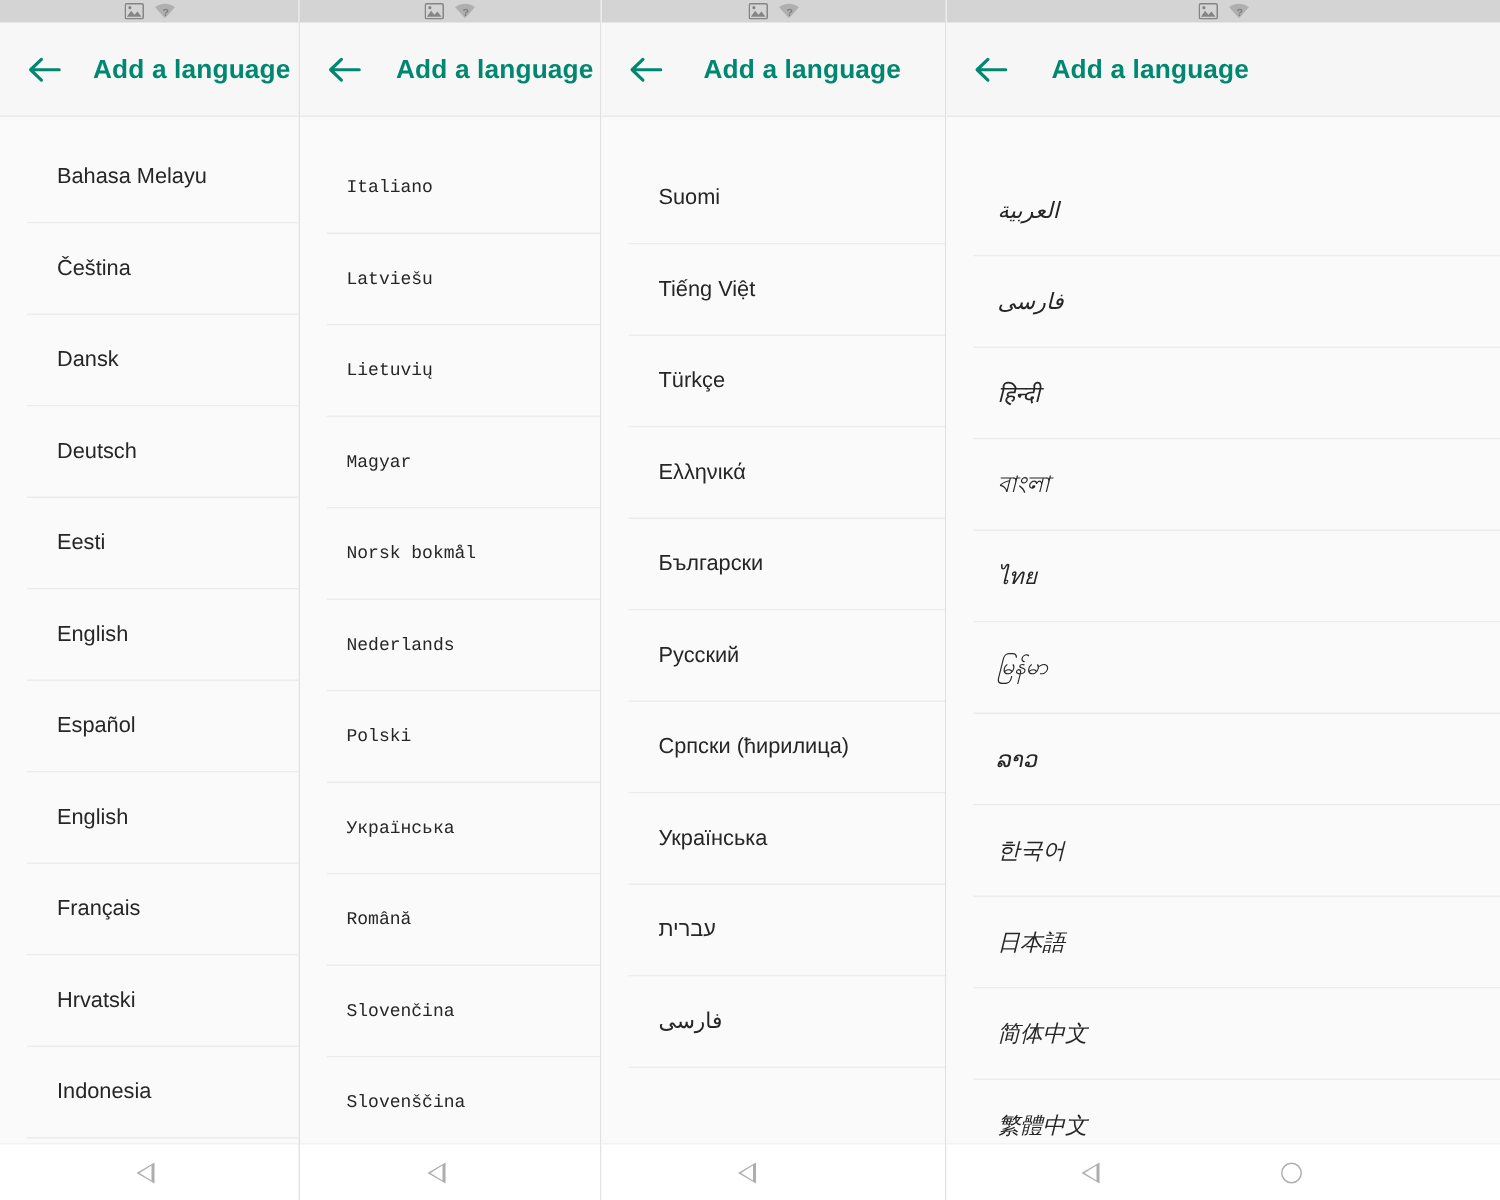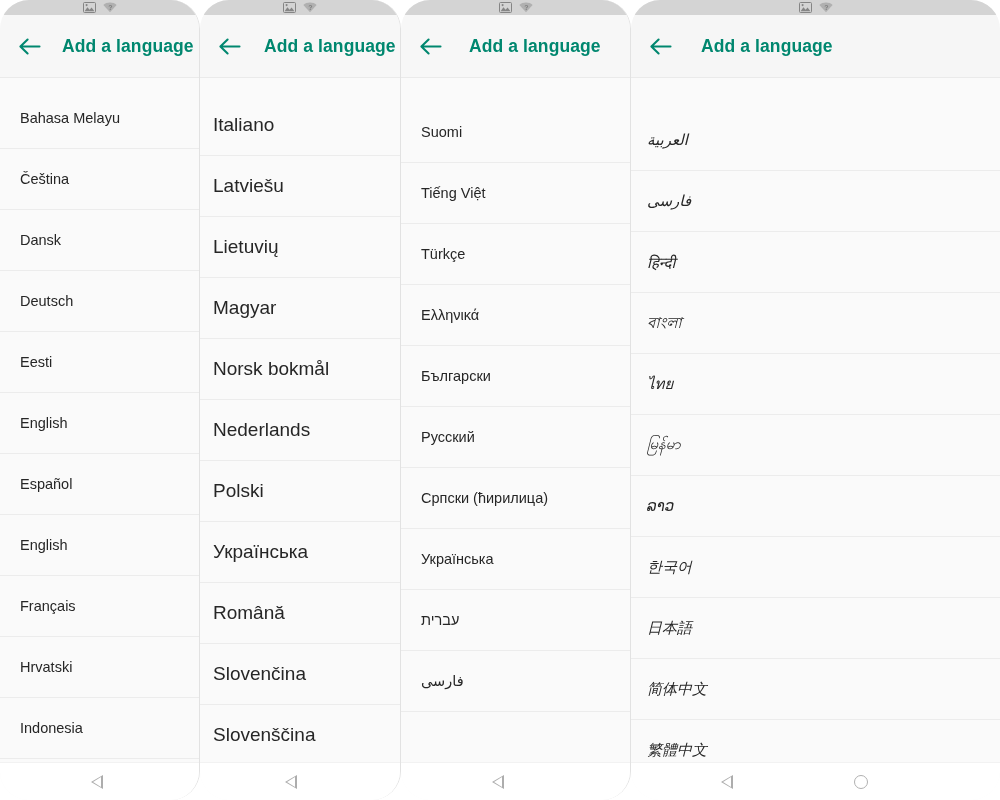--- a/index.html
+++ b/index.html
@@ -24,21 +24,20 @@
 
   
   .panel {
     position: relative;
     height: 800px;
     background: #fafafa;
     display: flex;
     flex-direction: column;
     overflow: hidden;
     border-right: 1px solid #e2e2e2;
-    border-radius: 29px;
   }
   .panel:last-child { border-right: none; }
 
   .panel.p1 { width: 200px; }
   .panel.p2 { width: 201px; }
   .panel.p3 { width: 230px; }
   .panel.p4 { width: 369px; }
 
   
   .statusbar {
@@ -106,23 +105,24 @@
     display: flex;
     align-items: center;
     padding-left: 20px;
     border-bottom: 1px solid #ececec;
     background: #fafafa;
     cursor: pointer;
     color: #262626;
     font-size: 14.5px;
     white-space: nowrap;
     overflow: hidden;
+    margin-left: 18px;
   }
   .panel.p1 .list-item { height: 61px; padding-left: 20px; font-size: 14.5px; }
-  .panel.p2 .list-item { height: 61px; padding-left: 13px; font-size: 19px; }
+  .panel.p2 .list-item { height: 61px; padding-left: 13px; font-size: 12px; font-family: Liberation Mono, monospace; }
   .panel.p3 .list-item { height: 61px; padding-left: 20px; font-size: 14.5px; }
   .panel.p4 .list-item { height: 61px; padding-left: 16px; font-size: 15px; font-style: italic; }
 
   
   .navbar {
     height: 38px;
     background: #ffffff;
     flex: 0 0 auto;
     position: relative;
     border-top: 1px solid #f2f2f2;

